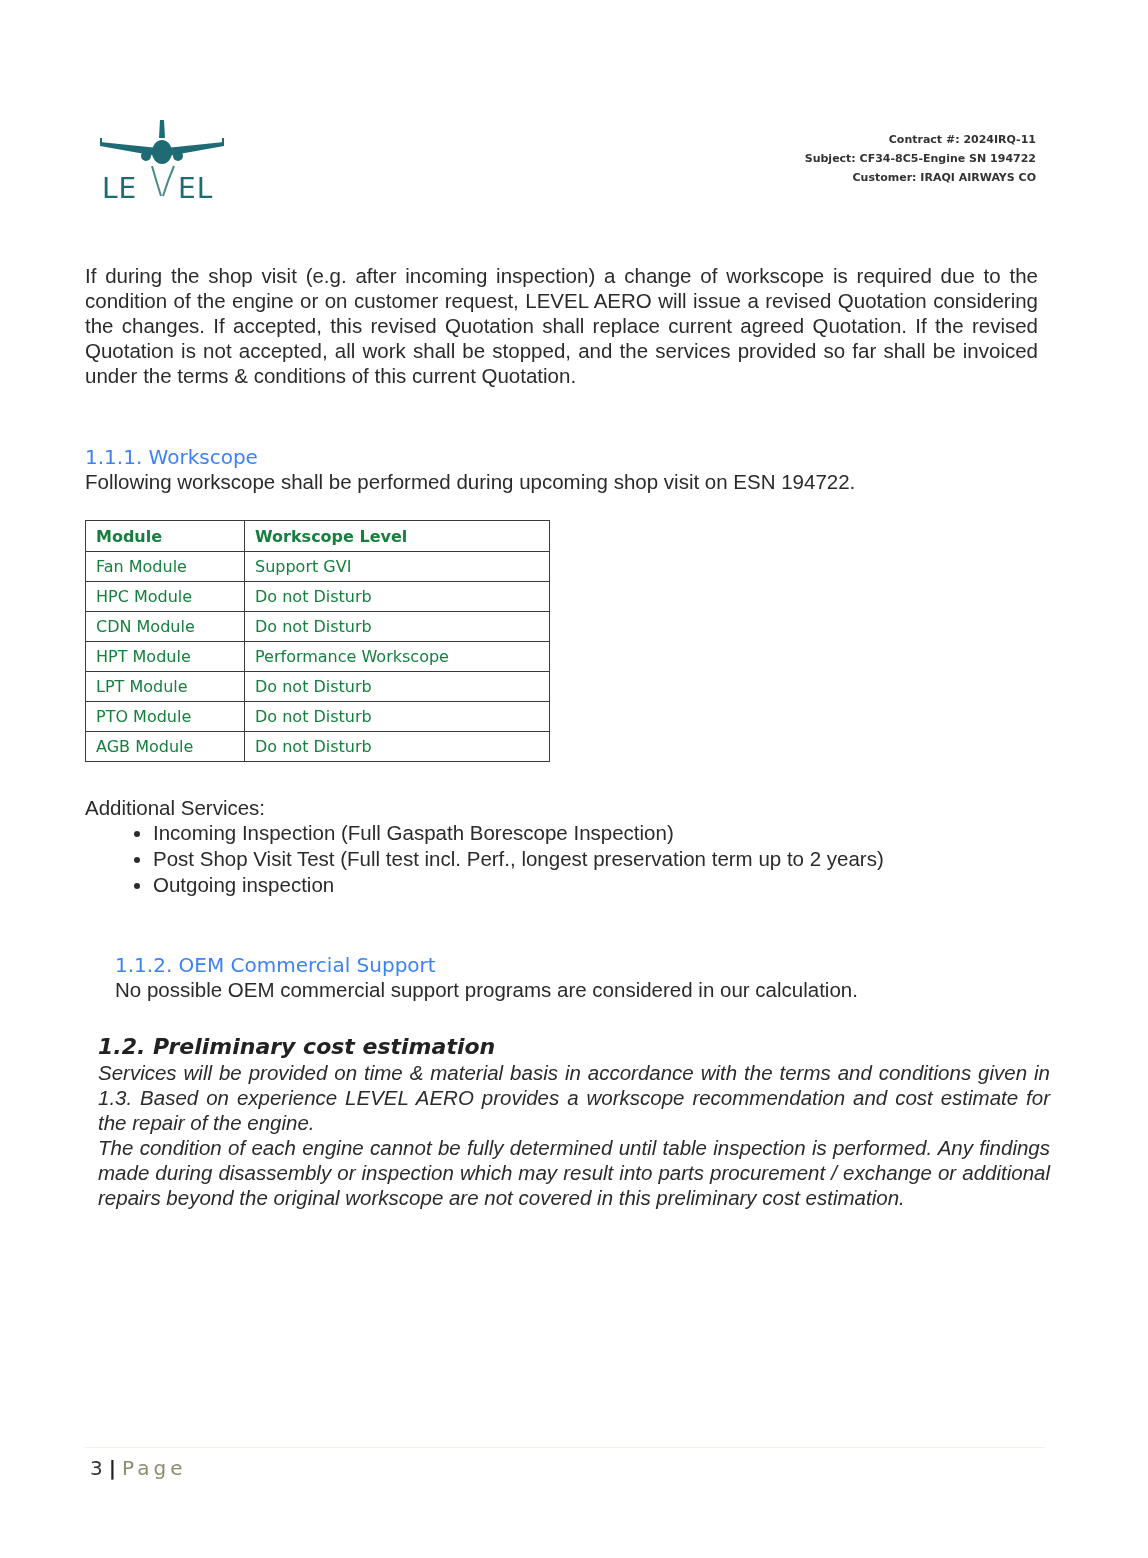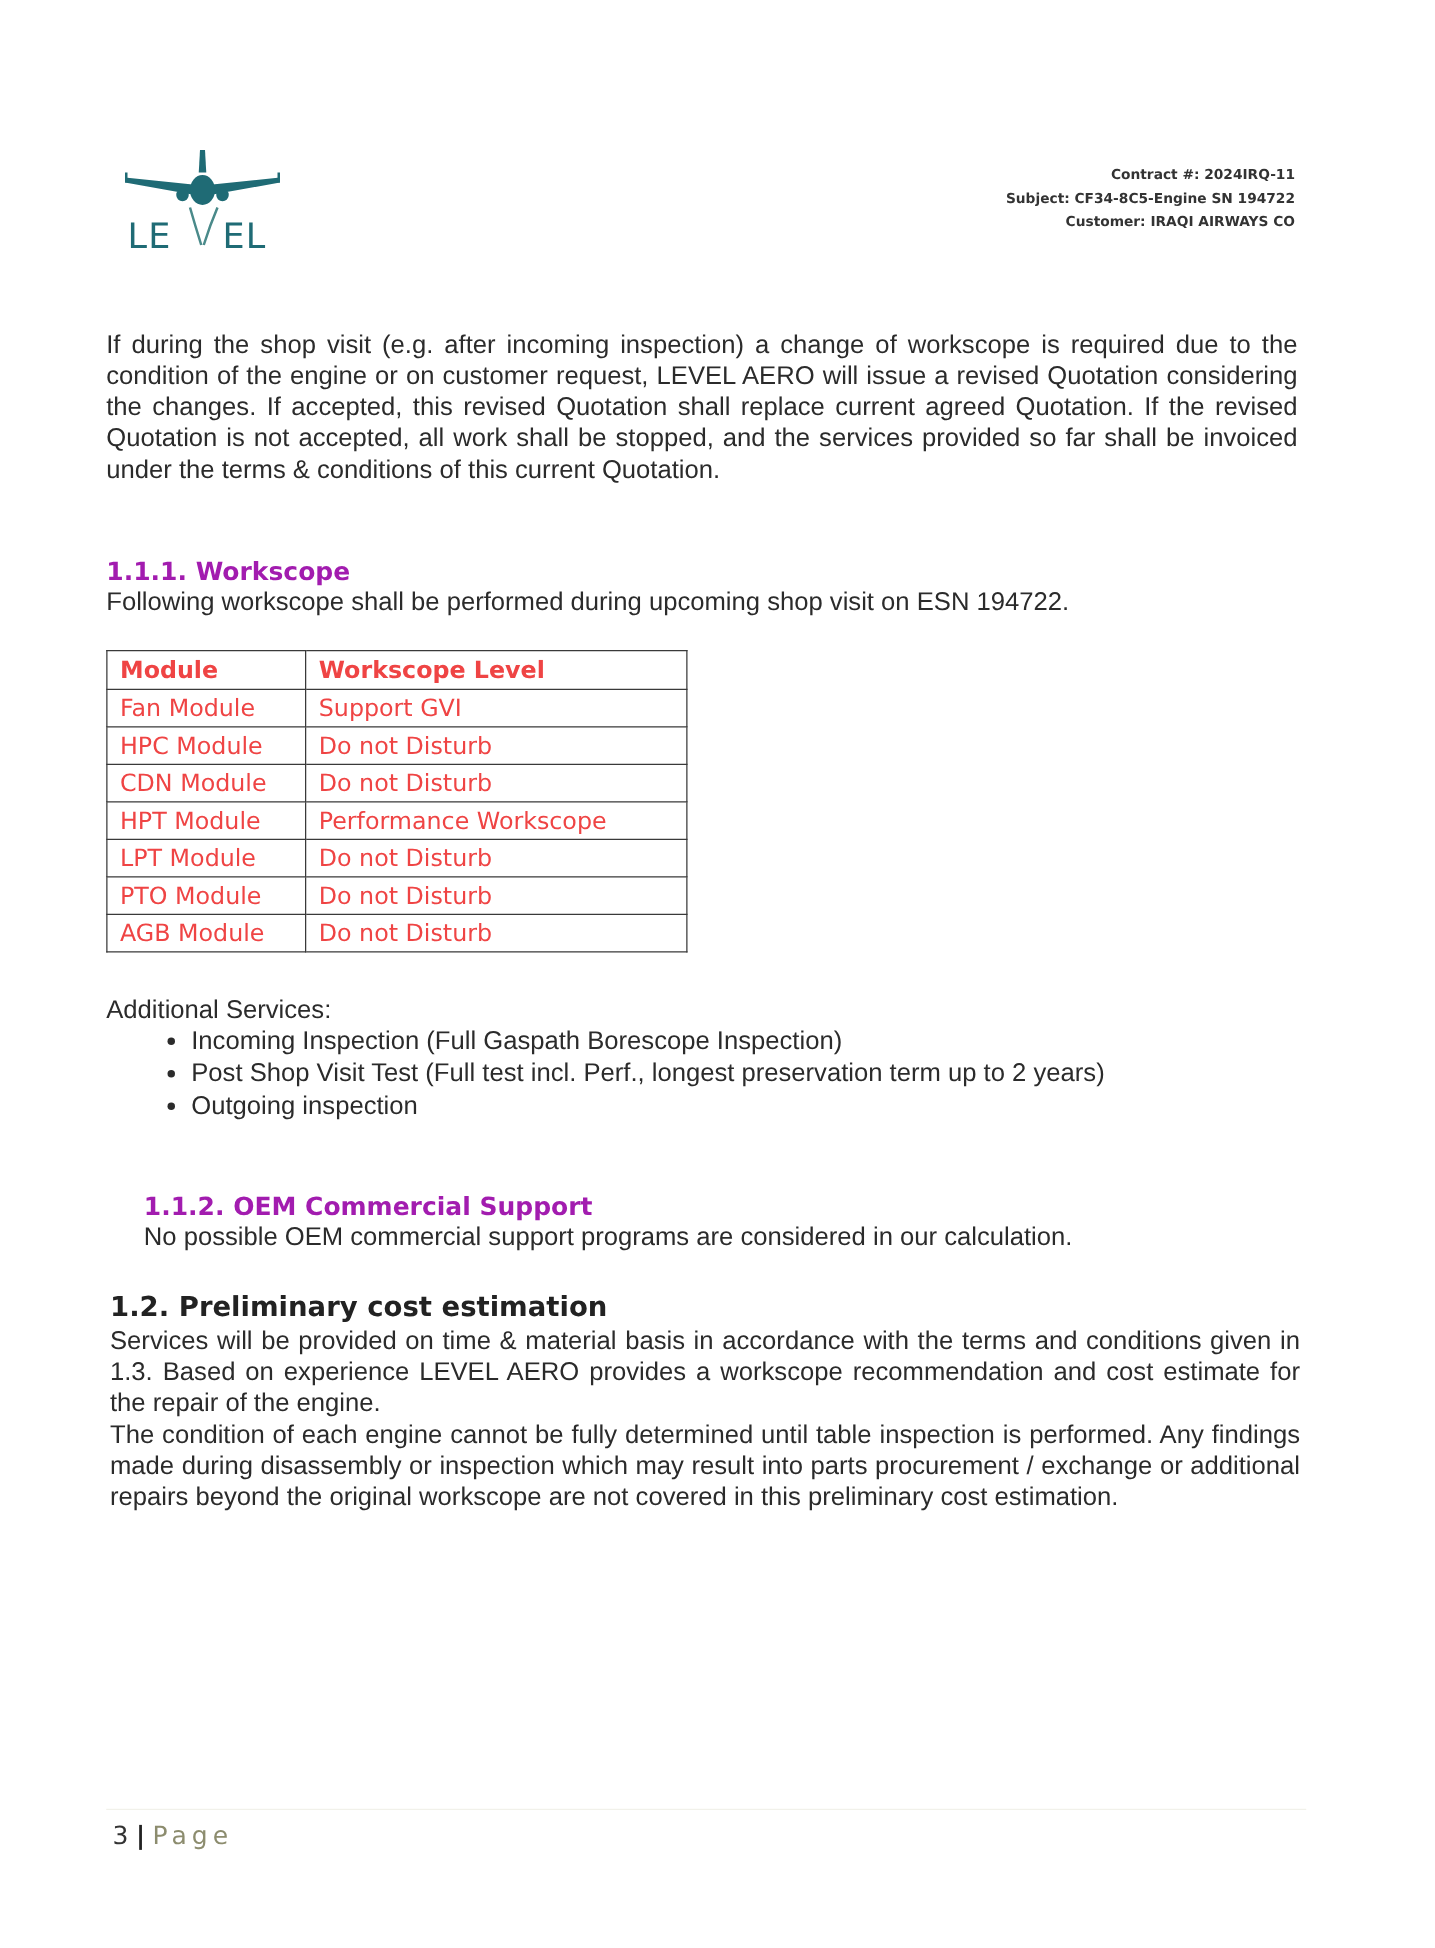--- a/index.html
+++ b/index.html
@@ -13,30 +13,30 @@
     position: absolute; right: 112px; top: 130px; text-align: right;
     font-family: "DejaVu Sans", sans-serif; font-weight: bold; font-size: 11px;
     line-height: 19px; color: #333;
   }
   .content { position: absolute; left: 85px; width: 953px; }
   .para {
     font-family: "Liberation Sans", sans-serif; font-size: 20.5px; line-height: 25px;
     text-align: justify; color: #2b2b2b; margin: 0;
   }
   .h3 {
-    font-family: "DejaVu Sans", sans-serif; font-weight: bold; font-size: 20px;
-    line-height: 24px; color: #a21caf; margin: 0;
+    font-family: "DejaVu Sans", sans-serif; font-weight: normal; font-size: 20px;
+    line-height: 24px; color: #3b82f6; margin: 0;
   }
   .h2 {
     font-family: "DejaVu Sans", sans-serif; font-weight: bold; font-size: 22px;
     line-height: 26px; color: #222; margin: 0;
   }
   table.ws {
     position: absolute; left: 85px; top: 520px; border-collapse: collapse;
-    font-family: "DejaVu Sans", sans-serif; font-size: 19px; color: #ef4444;
+    font-family: "DejaVu Sans", sans-serif; font-size: 16px; color: #15803d;
   }
   table.ws td, table.ws th {
     border: 1.5px solid #3a3a3a; padding: 0 10px; height: 29px; text-align: left; white-space: nowrap;
   }
   table.ws th { font-weight: bold; height: 30px; }
   table.ws .c1 { width: 138px; }
   table.ws .c2 { width: 284px; }
   ul.services { margin: 0; padding-left: 68px; list-style: disc; }
   ul.services li {
     font-family: Liberation Sans, sans-serif; font-size: 20.5px; line-height: 26px; color: #2b2b2b;
@@ -132,21 +132,21 @@
     <li>Post Shop Visit Test (Full test incl. Perf., longest preservation term up to 2 years)</li>
     <li>Outgoing inspection</li>
   </ul>
 </div>
 
 <div class="content" style="top:953px; left:88px;margin-left:27px;">
   <h3 class="h3">1.1.2. OEM Commercial Support</h3>
   <p class="para">No possible OEM commercial support programs are considered in our calculation.</p>
 </div>
 
-<div class="content" style="top:1034px; left:88px; width:952px;">
+<div class="content" style="top:1034px; left:98px; width:952px;font-style:italic;">
   <h2 class="h2">1.2. Preliminary cost estimation</h2>
   <p class="para">Services will be provided on time &amp; material basis in accordance with the terms and conditions given in 1.3. Based on experience LEVEL AERO provides a workscope recommendation and cost estimate for the repair of the engine.</p>
   <p class="para">The condition of each engine cannot be fully determined until table inspection is performed. Any findings made during disassembly or inspection which may result into parts procurement / exchange or additional repairs beyond the original workscope are not covered in this preliminary cost estimation.</p>
 </div>
 
 <div class="footer-line"></div>
 <div class="footer">
   <span class="num">3</span><span class="bar">|</span><span class="pg">Page</span>
 </div>
 

